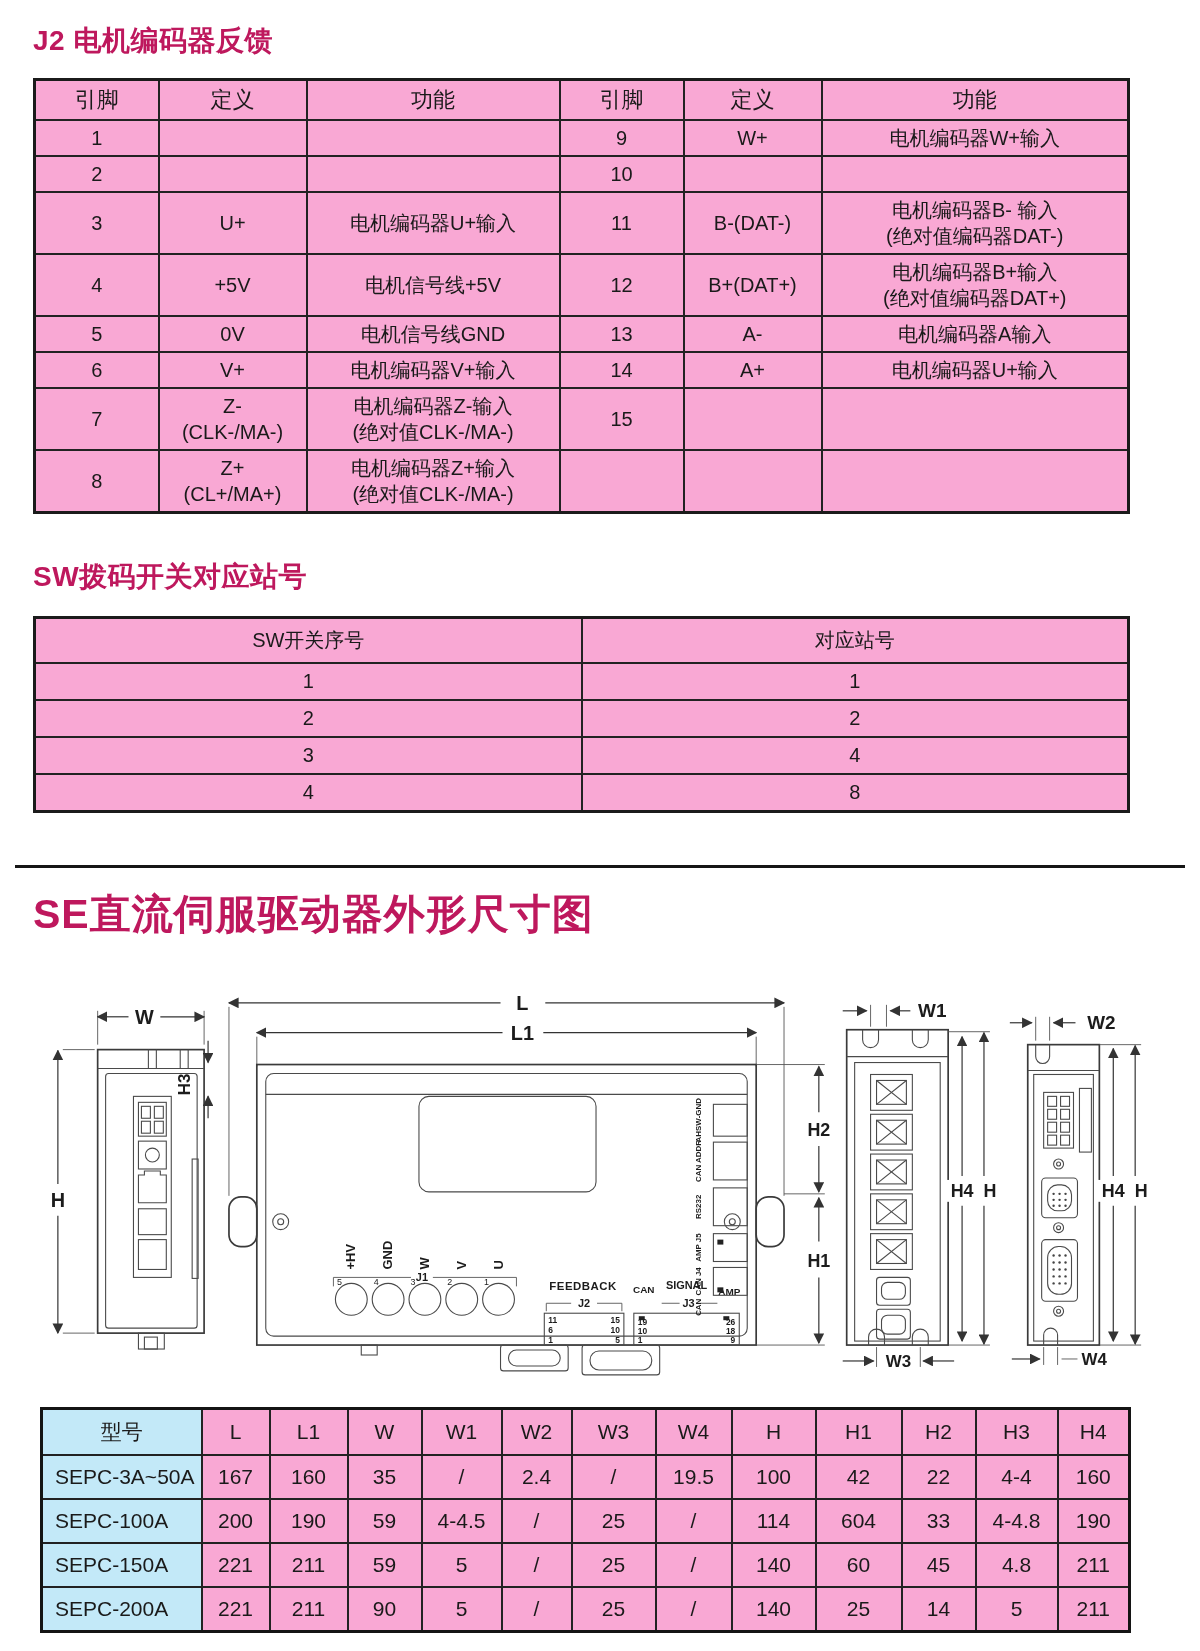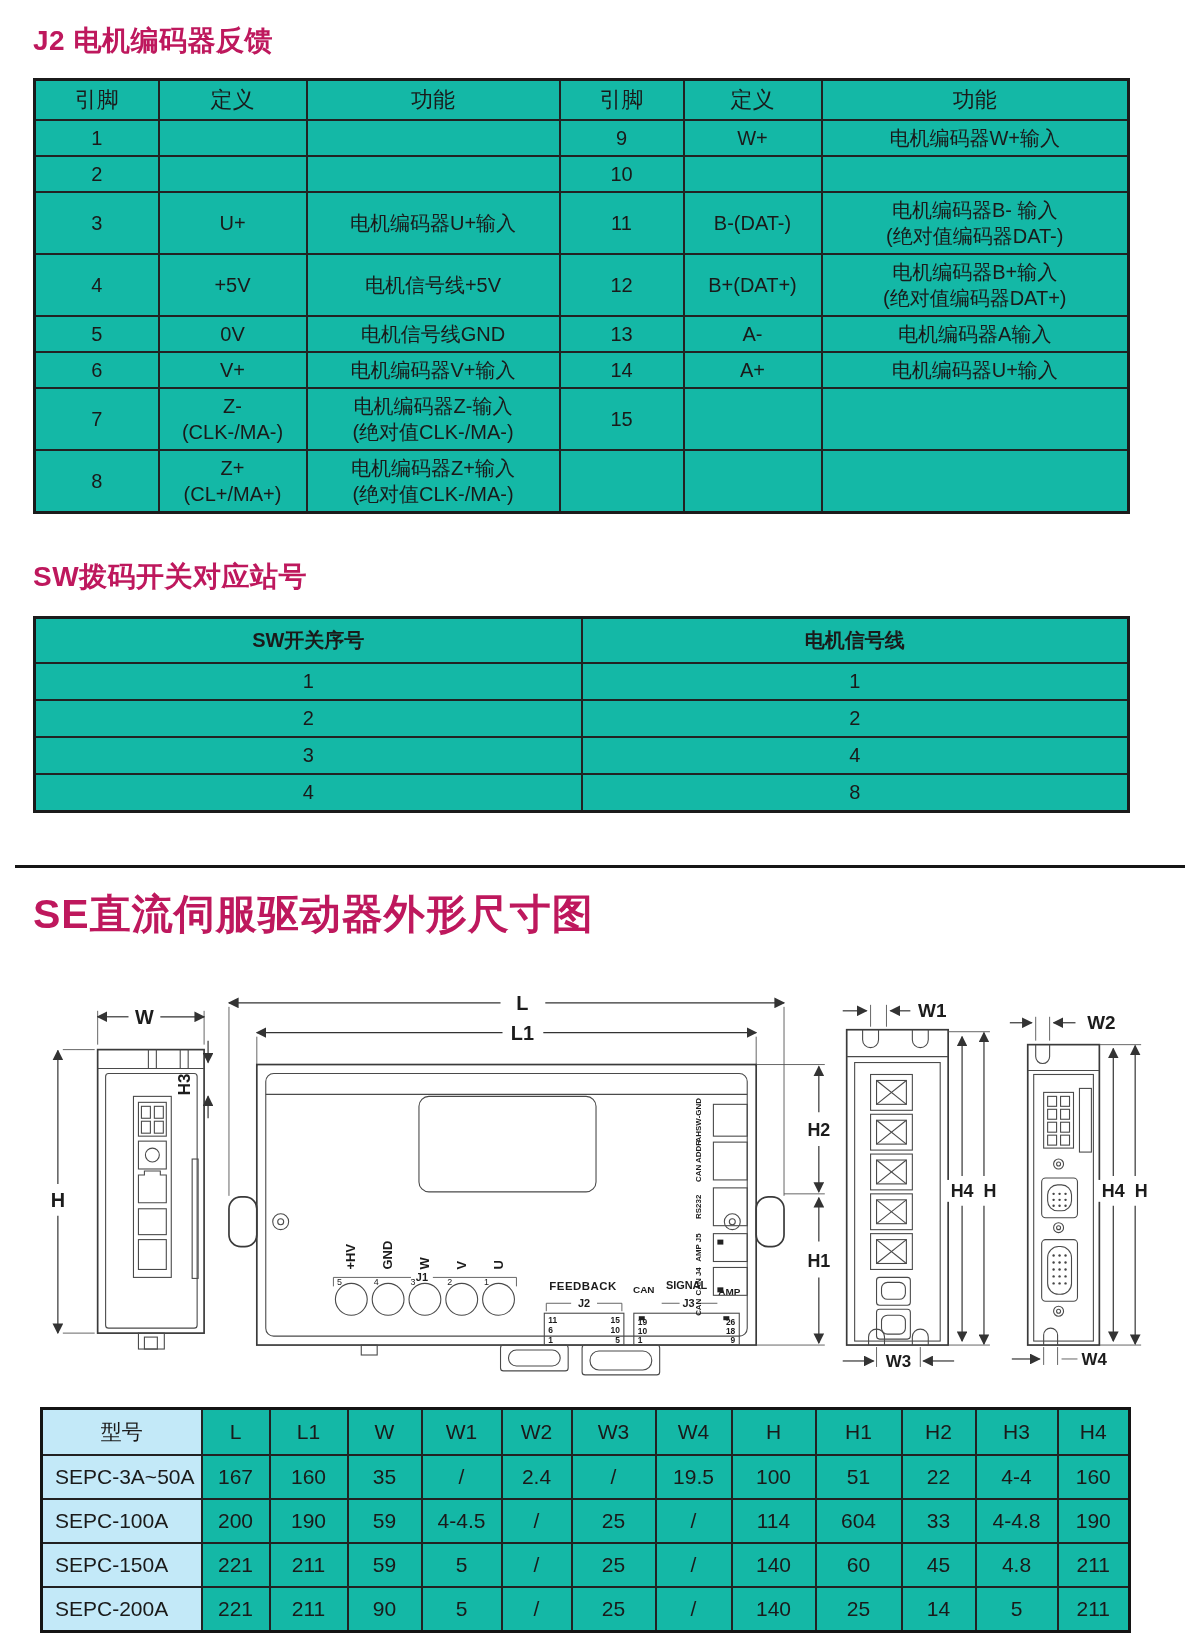--- a/index.html
+++ b/index.html
@@ -11,34 +11,34 @@
   }
   .content { padding:24px 33px 0 33px; }
 
   .sec-title {
     color:#be185d; font-weight:bold; margin:0;
     font-family:"Liberation Sans","DejaVu Sans",sans-serif;
   }
   .sec-title.small { font-size:28px; line-height:34px; letter-spacing:0.5px; }
   .sec-title.big   { font-size:41px; line-height:48px; letter-spacing:1px; }
 
-  table { border-collapse:collapse; table-layout:fixed; background:#14b8a6; }
+  table { border-collapse:collapse; table-layout:fixed; background:#f9a8d4; }
   th, td {
     border:2px solid #222; text-align:center; vertical-align:middle;
     white-space:pre-line; overflow:hidden;
   }
 
   
   .enc { width:1094px; margin-top:20px; border:3px solid #1b1b1b; }
   .enc th { font-size:22px; font-weight:normal; padding:4px 2px; }
   .enc td { font-size:20px; line-height:26px; padding:4px 3px; }
 
   
   .sw { width:1094px; margin-top:22px; border:3px solid #1b1b1b; }
-  .sw th { font-size:20px; font-weight:bold; padding:8px 2px; }
+  .sw th { font-size:20px; font-weight:normal; padding:8px 2px; }
   .sw td { font-size:20px; padding:5px 2px; line-height:25px; }
 
   .divider { height:3px; background:#161616; margin:52px -18px 22px -18px; }
 
   
   .dims { width:1088px; margin:14px 0 0 7px; border:3px solid #141414; }
   .dims th { font-size:21px; font-weight:normal; padding:8px 2px; }
   .dims td { font-size:21px; padding:9px 2px; }
   .dims th:first-child { background:#c3e9f8; }
   .dims tbody tr td:first-child { background:#c3e9f8; text-align:left; padding-left:12px; }
@@ -155,21 +155,21 @@
   </div>
 
   <table class="sw">
     <colgroup>
         <col style="width:547px">
         <col style="width:547px">
       </colgroup>
     <thead>
       <tr>
         <th>SW开关序号</th>
-        <th>电机信号线</th>
+        <th>对应站号</th>
       </tr>
     </thead>
     <tbody>
         <tr>
           <td>1</td>
           <td>1</td>
         </tr>
         <tr>
           <td>2</td>
           <td>2</td>
@@ -526,21 +526,21 @@
         <tr>
           <td>SEPC-3A~50A</td>
           <td>167</td>
           <td>160</td>
           <td>35</td>
           <td>/</td>
           <td>2.4</td>
           <td>/</td>
           <td>19.5</td>
           <td>100</td>
-          <td>51</td>
+          <td>42</td>
           <td>22</td>
           <td>4-4</td>
           <td>160</td>
         </tr>
         <tr>
           <td>SEPC-100A</td>
           <td>200</td>
           <td>190</td>
           <td>59</td>
           <td>4-4.5</td>

